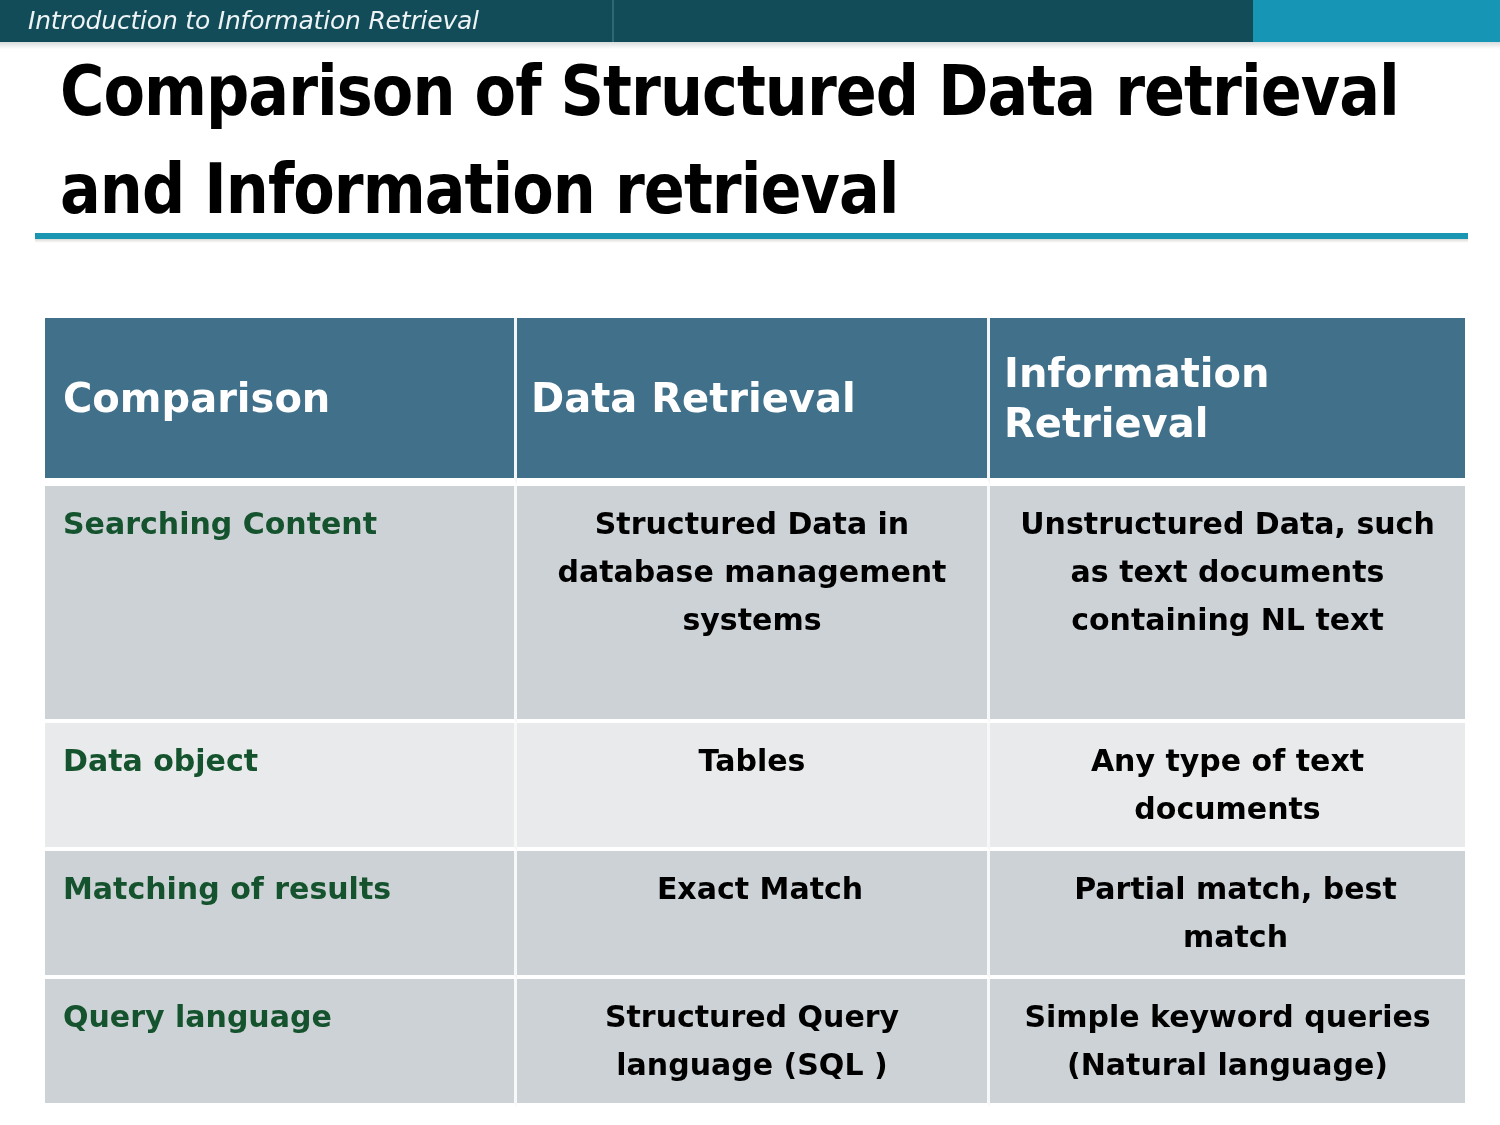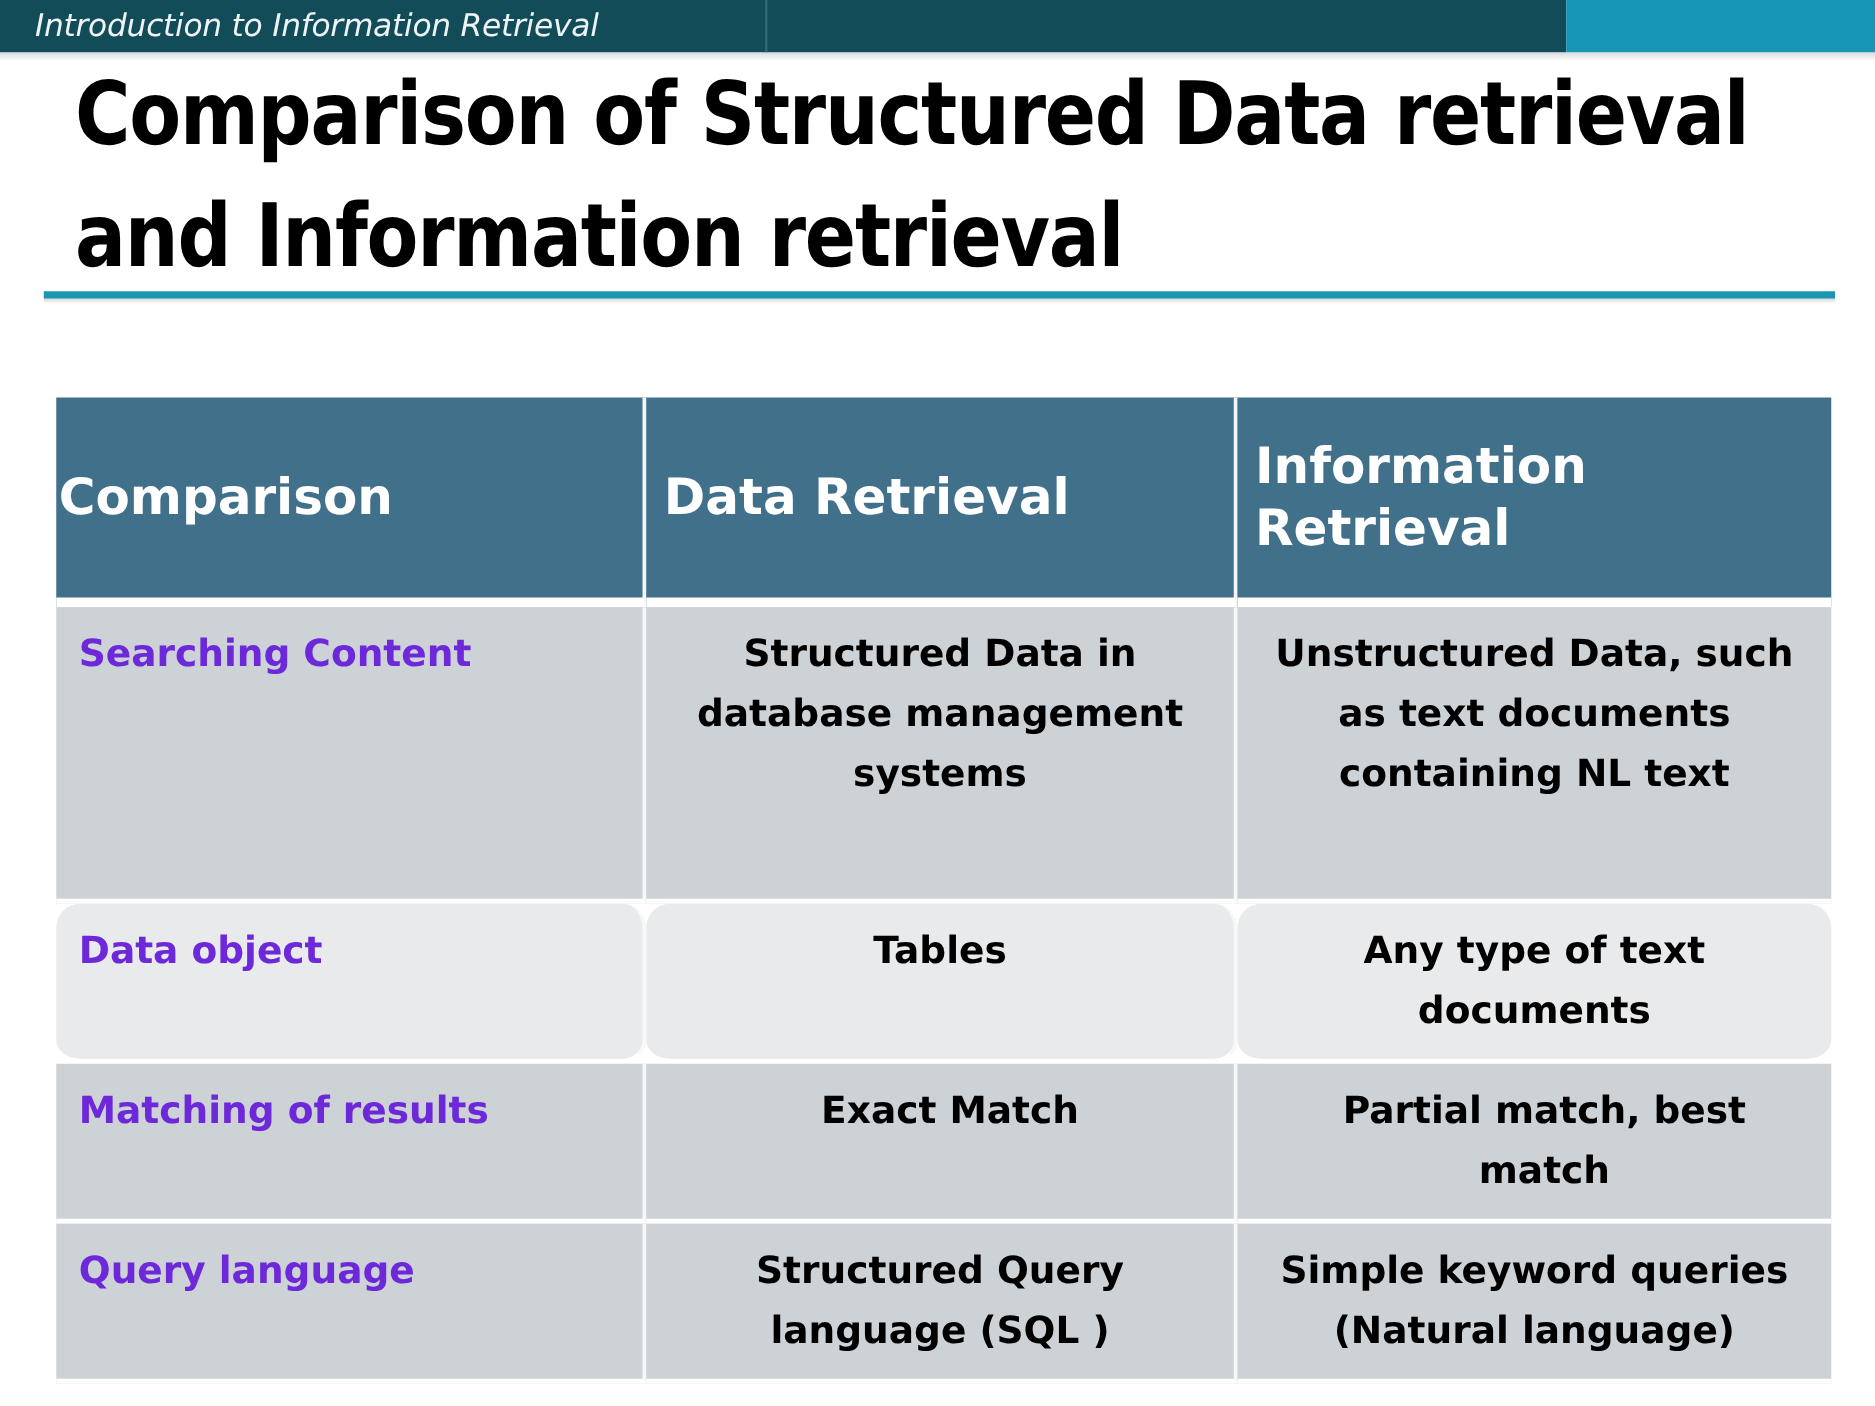--- a/index.html
+++ b/index.html
@@ -109,47 +109,47 @@
     font-weight: bold;
     font-size: 40px;
     line-height: 50px;
     font-family: "DejaVu Sans", sans-serif;
     vertical-align: middle;
     height: 160px;
     padding: 0 14px;
     border-right: 3px solid #f4f5f6;
     border-bottom: 8px solid #ffffff;
   }
-  table.cmp th.h1 { text-align: left; padding-left: 2px; }
+  table.cmp th.h1 { text-align: left; padding-left: 18px; }
   table.cmp th.h2 { text-align: left; }
   table.cmp th.h3 { text-align: left; border-right: none; }
 
   table.cmp td {
     font-weight: bold;
     font-size: 30px;
     line-height: 48px;
     font-family: "DejaVu Sans", sans-serif;
     vertical-align: top;
     padding: 14px 12px 14px 12px;
     border-right: 3px solid #f7f8f8;
     border-bottom: 4px solid #ffffff;
   }
   table.cmp td.label {
-    color: #6d28d9;
+    color: #14532d;
     text-align: left;
     padding-left: 18px;
   }
   table.cmp td.val {
     color: #000000;
     text-align: center;
   }
   table.cmp td.last { border-right: none; }
 
   tr.shade-a td { background: #cdd2d6; }
-  tr.shade-b td { background: #e8eaeb; border-radius: 19px; }
+  tr.shade-b td { background: #e8eaeb; }
 
   tr.r1 td { height: 205px; }
   tr.r2 td { height: 89px; }
   tr.r3 td { height: 79px; padding-left: 28px; }
   tr.r4 td { height: 76px; }
   tr.r5 td { height: 88px; }
 </style>
 </head>
 <body>
 

